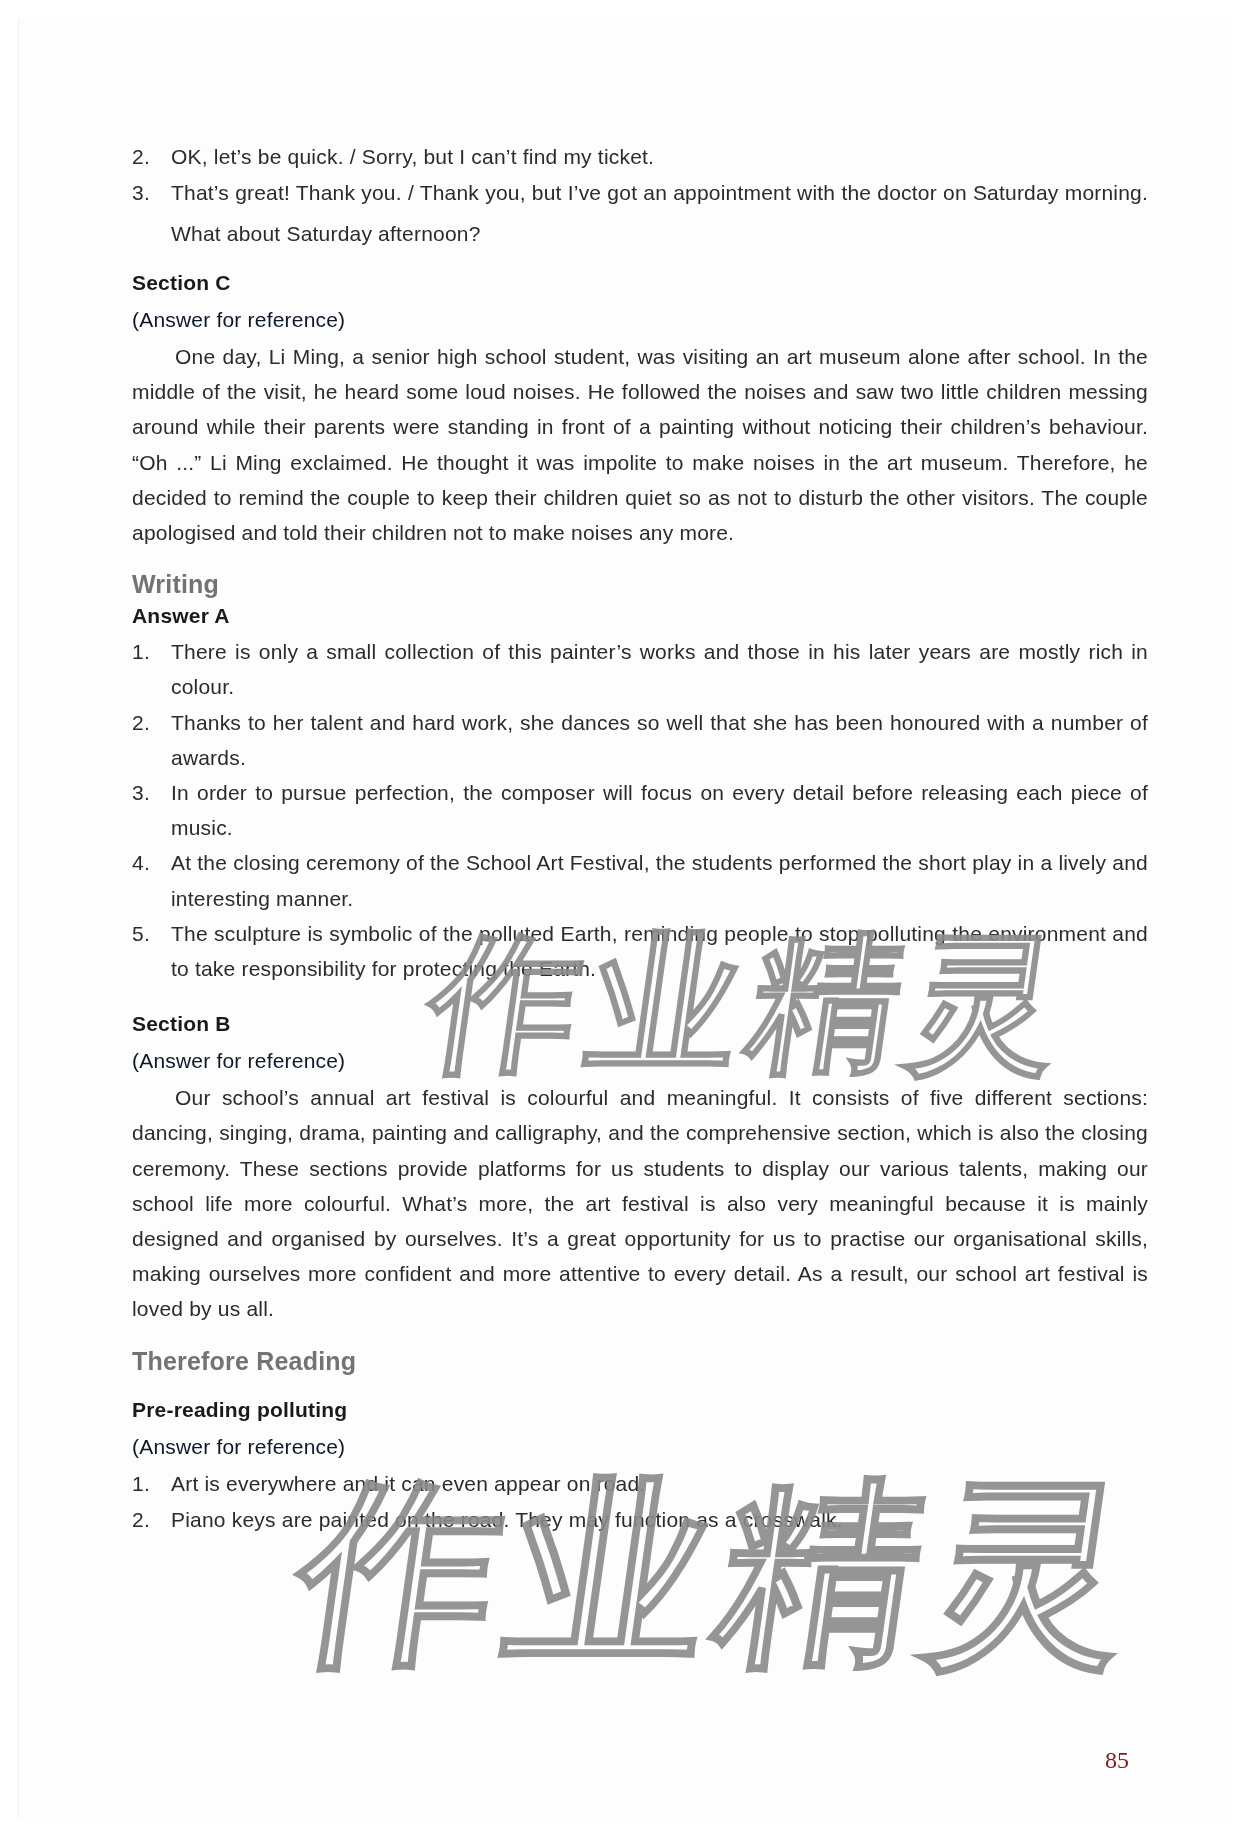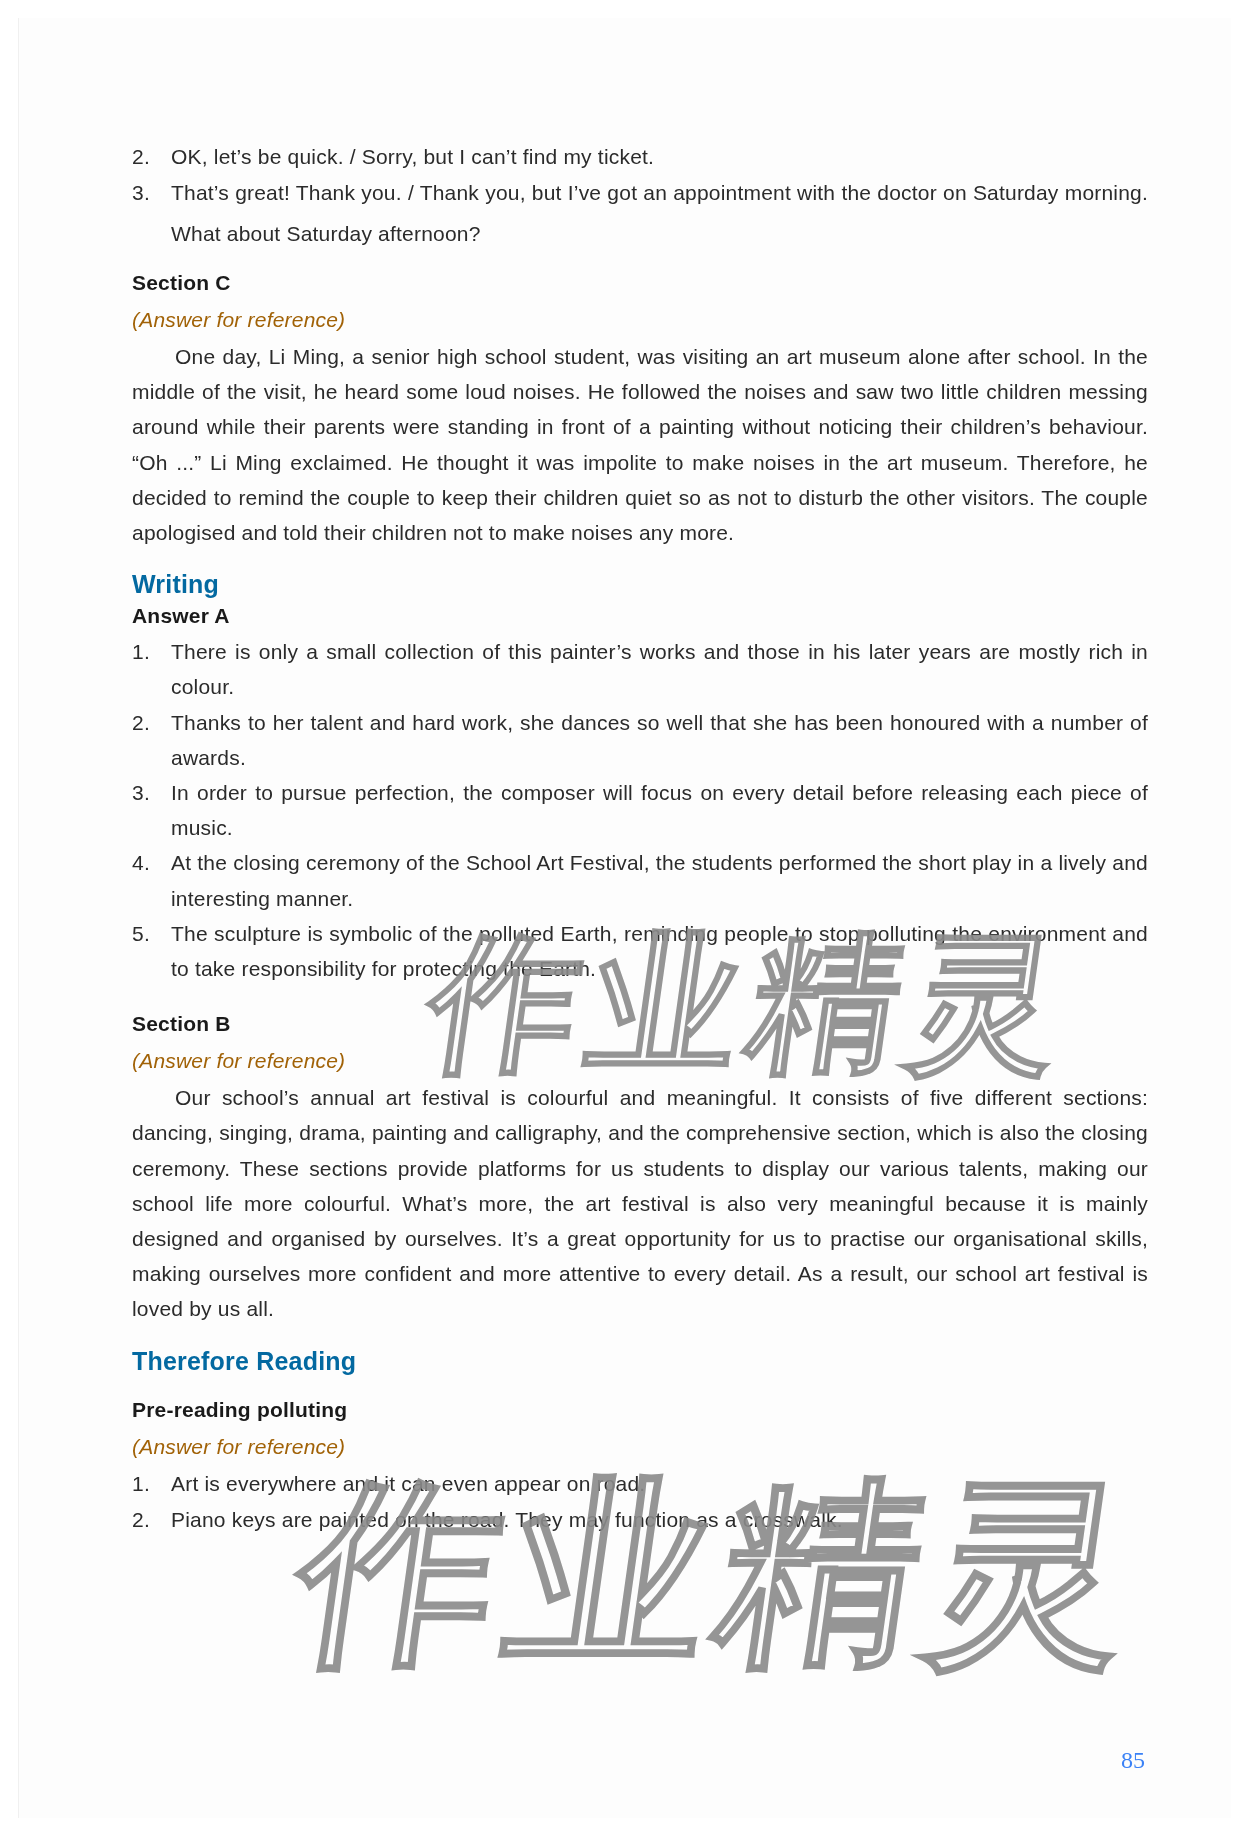--- a/index.html
+++ b/index.html
@@ -37,39 +37,38 @@
     .sec-title {
       font-weight: bold;
       font-size: 21px;
       color: #1a1a1a;
       line-height: 36px;
       margin-top: 11px;
     }
     .big-title {
       font-weight: bold;
       font-size: 25px;
-      color: #0369a1;
+      color: #737373;
       line-height: 40px;
       margin-top: 14px;
     }
     .ref {
-      font-style: italic;
-      color: #a16207;
+      color: #0f172a;
       line-height: 38px;
     }
     .para {
       text-indent: 43px;
       text-align: justify;
     }
     .page-number {
       position: absolute;
-      right: 86px; top: 1729px;
+      right: 102px; top: 1729px;
       font-family: "Liberation Serif", "DejaVu Serif", serif;
       font-size: 24px;
-      color: #3b82f6;
+      color: #7f1d1d;
     }
     .watermark {
       position: absolute;
       font-family: "DejaVu Sans", sans-serif;
       font-weight: bold;
       color: transparent;
       -webkit-text-stroke: 1.6px #8a8a8a;
       letter-spacing: 10px;
       pointer-events: none;
       transform: skewX(-8deg);

